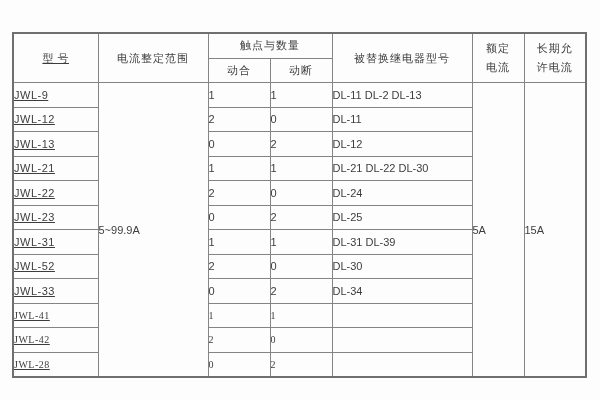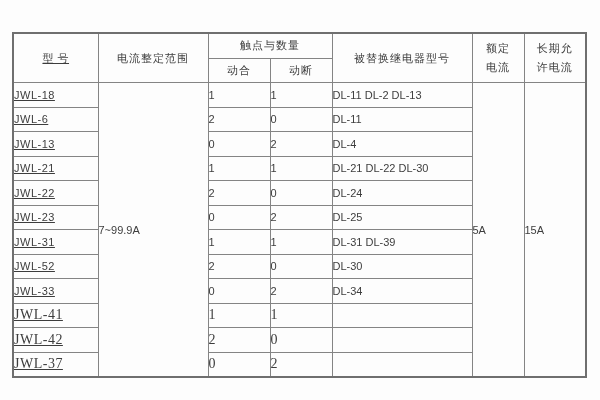--- a/index.html
+++ b/index.html
@@ -34,21 +34,21 @@
     padding: 0;
     height: 23.5px;
     overflow: hidden;
     white-space: nowrap;
   }
   thead th { letter-spacing: 1px; }
   .twoline div { line-height: 19px; }
   .model-col { letter-spacing: 0.5px; text-decoration: underline; }
   tr.serif td {
     font-family: "Liberation Serif", "DejaVu Serif", serif;
-    font-size: 14px;
+    font-size: 10px;
   }
   td.merged { background: transparent; }
 </style>
 </head>
 <body>
 
 <div class="page">
   <table class="spec">
     <colgroup>
       <col style="width:85px">
@@ -74,39 +74,39 @@
           <div>许电流</div>
         </th>
       </tr>
       <tr>
         <th>动合</th>
         <th>动断</th>
       </tr>
     </thead>
     <tbody id="spec-tbody">
         <tr>
-          <td class="model-col">JWL-18</td>
-          <td rowspan="12" class="merged">7~99.9A</td>
+          <td class="model-col">JWL-9</td>
+          <td rowspan="12" class="merged">5~99.9A</td>
           <td>1</td>
           <td>1</td>
           <td>DL-11 DL-2 DL-13</td>
           <td rowspan="12" class="merged">5A</td>
           <td rowspan="12" class="merged">15A</td>
         </tr>
         <tr>
-          <td class="model-col">JWL-6</td>
+          <td class="model-col">JWL-12</td>
           <td>2</td>
           <td>0</td>
           <td>DL-11</td>
         </tr>
         <tr>
           <td class="model-col">JWL-13</td>
           <td>0</td>
           <td>2</td>
-          <td>DL-4</td>
+          <td>DL-12</td>
         </tr>
         <tr>
           <td class="model-col">JWL-21</td>
           <td>1</td>
           <td>1</td>
           <td>DL-21 DL-22 DL-30</td>
         </tr>
         <tr>
           <td class="model-col">JWL-22</td>
           <td>2</td>
@@ -143,20 +143,20 @@
           <td>1</td>
           <td></td>
         </tr>
         <tr class="serif">
           <td class="model-col">JWL-42</td>
           <td>2</td>
           <td>0</td>
           <td></td>
         </tr>
         <tr class="serif">
-          <td class="model-col">JWL-37</td>
+          <td class="model-col">JWL-28</td>
           <td>0</td>
           <td>2</td>
           <td></td>
         </tr>
       </tbody>
   </table>
 </div>
 
 </body></html>

